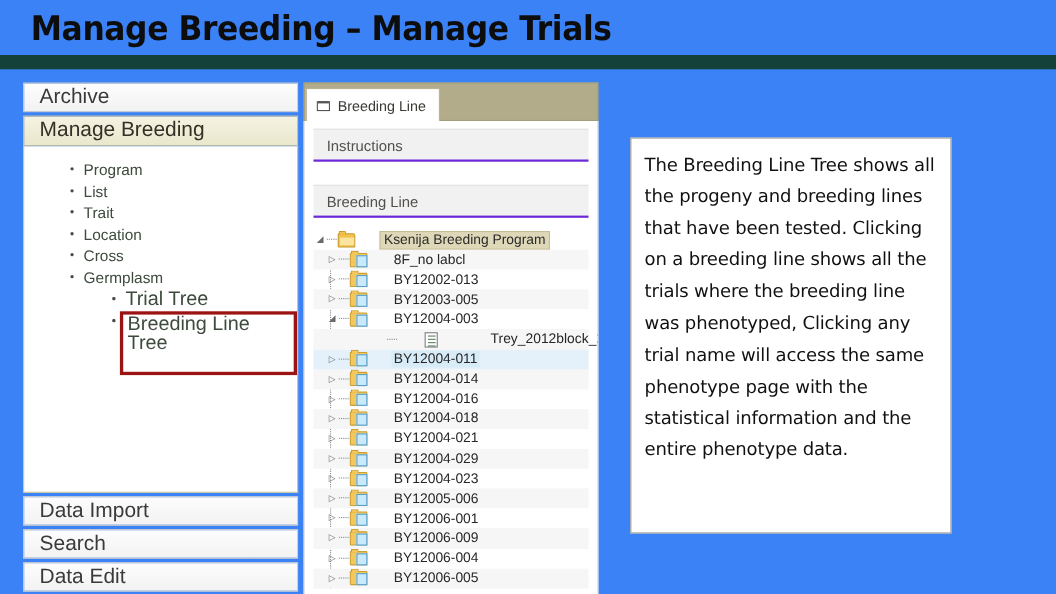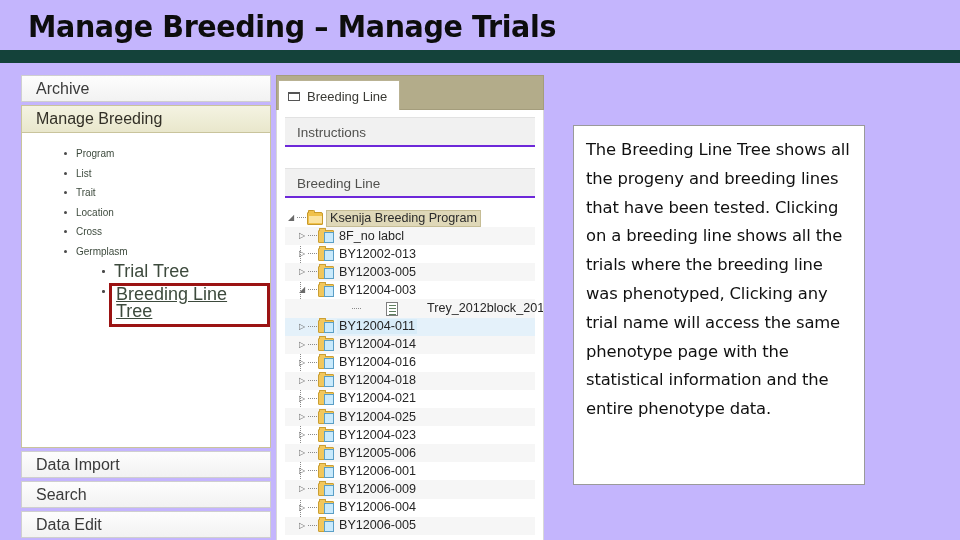--- a/index.html
+++ b/index.html
@@ -9,21 +9,21 @@
     height: 540px;
     overflow: hidden;
     background: #ffffff;
     font-family: "Liberation Sans", sans-serif;
   }
 
   #slide {
     position: relative;
     width: 960px;
     height: 540px;
-    background: #c4b5fd;
+    background: #3b82f6;
   }
 
   
   .slide-title {
     position: absolute;
     left: 28px;
     top: 8px;
     font-family: "DejaVu Sans", sans-serif;
     font-size: 31px;
     font-weight: bold;
@@ -50,21 +50,21 @@
     top: 75px;
     width: 250px;
   }
 
   .side-bar-item {
     box-sizing: border-box;
     width: 250px;
     height: 27px;
     line-height: 25px;
     padding-left: 14px;
-    font-size: 16px;
+    font-size: 19px;
     color: #3a3a3a;
     border: 1px solid #cfcfcf;
     background: linear-gradient(to bottom, #fdfdfd 0%, #f2f2f2 100%);
     margin-bottom: 3px;
   }
 
   .side-bar-item.active {
     background: linear-gradient(to bottom, #f4f3e2 0%, #e9e7cc 100%);
     border: 1px solid #c9c49c;
     color: #333027;
@@ -84,21 +84,21 @@
     margin-bottom: 3px;
   }
 
   ul.lvl1 {
     margin: 0;
     padding: 0 0 0 42px;
     list-style: none;
   }
   ul.lvl1 > li {
     position: relative;
-    font-size: 10px;
+    font-size: 14px;
     color: #3d4a3d;
     height: 19.5px;
     line-height: 18px;
     padding-left: 12px;
   }
   ul.lvl1 > li > .bullet {
     position: absolute;
     left: 0;
     top: 7px;
     width: 3px;
@@ -126,26 +126,25 @@
     top: 8px;
     width: 2.5px;
     height: 2.5px;
     background: #4a4a4a;
     border-radius: 50%;
   }
 
   .hl-box {
     display: inline-block;
     border: 3px solid #9b1313;
-    padding: 0px 5px 4px 4px;
+    padding: 0px 5px 18px 4px;
     margin-left: -5px;
     line-height: 17px;
     position: relative;
     top: 1px;
-    text-decoration: underline;
   }
 
   
   .app-window {
     position: absolute;
     left: 276px;
     top: 75px;
     width: 268px;
     height: 465px;
     border-radius: 26px;
@@ -343,21 +342,21 @@
   }
   .ico-doc::before {
     content: "";
     position: absolute;
     left: 2px; top: 2px;
     width: 7px; height: 1px;
     background: #5f7f5f;
     box-shadow: 0 3px 0 #5f7f5f, 0 6px 0 #5f7f5f, 0 9px 0 #5f7f5f;
   }
 
-  .lbl { padding: 0 2px; line-height: 15px; }
+  .lbl { padding: 0 2px; line-height: 15px; margin-left: 19px; }
   .lbl.sel-tan {
     background: #dfd8b8;
     border: 1px solid #c6bd95;
     padding: 0 3px;
     color: #2b2b2b;
   }
   .lbl.sel-blue {
     background: #d8ecf8;
     padding: 0 2px;
   }
@@ -495,21 +494,21 @@
           <div class="tnode indent1">
             <span class="twisty">▷</span>
             <span class="dots"></span>
             <span class="ico ico-folder-doc"></span>
             <span class="lbl">BY12004-021</span>
           </div>
           <div class="tnode zebra indent1">
             <span class="twisty">▷</span>
             <span class="dots"></span>
             <span class="ico ico-folder-doc"></span>
-            <span class="lbl">BY12004-025</span>
+            <span class="lbl">BY12004-029</span>
           </div>
           <div class="tnode indent1">
             <span class="twisty">▷</span>
             <span class="dots"></span>
             <span class="ico ico-folder-doc"></span>
             <span class="lbl">BY12004-023</span>
           </div>
           <div class="tnode zebra indent1">
             <span class="twisty">▷</span>
             <span class="dots"></span>

